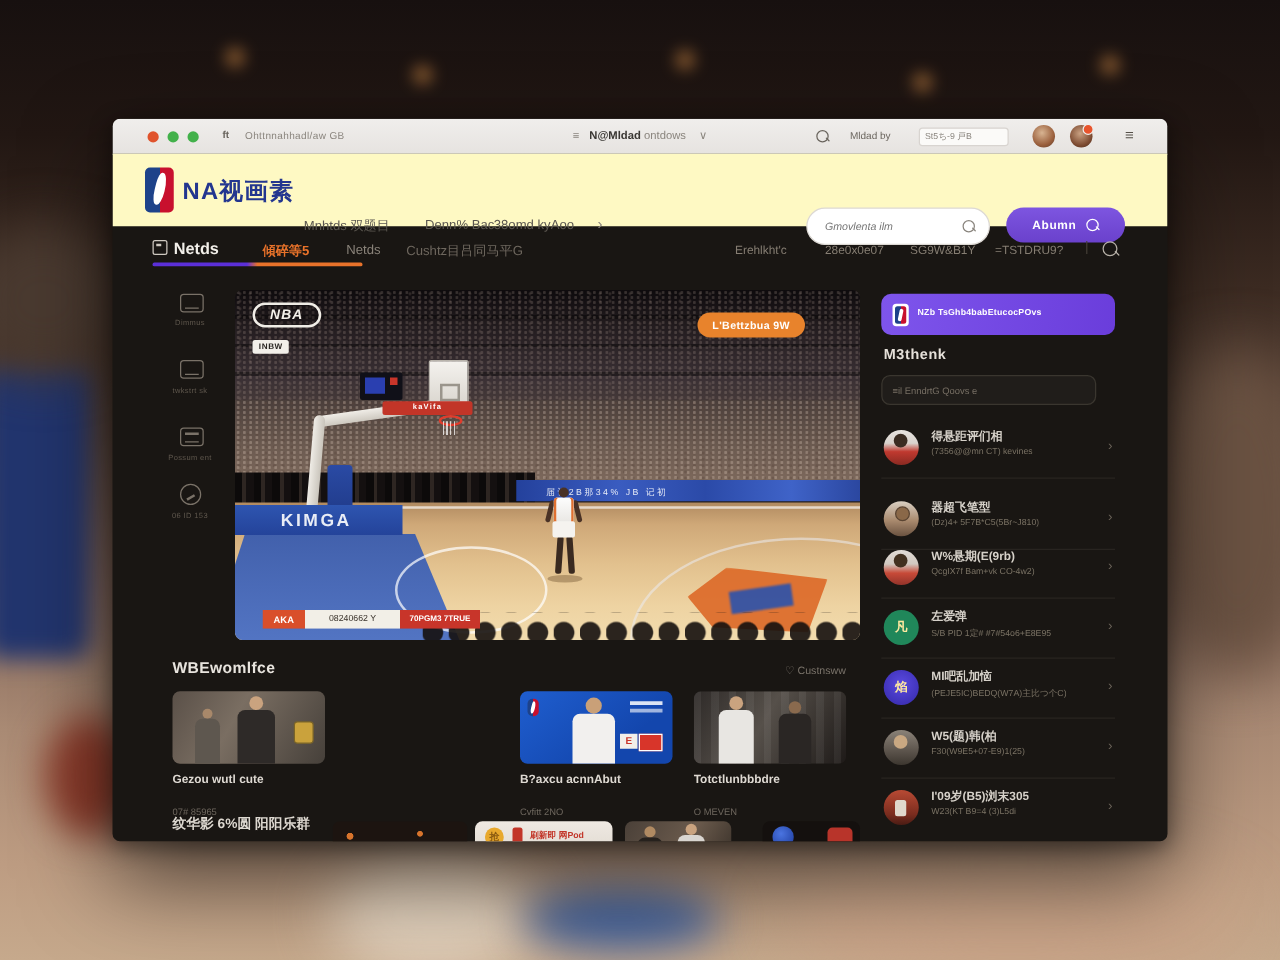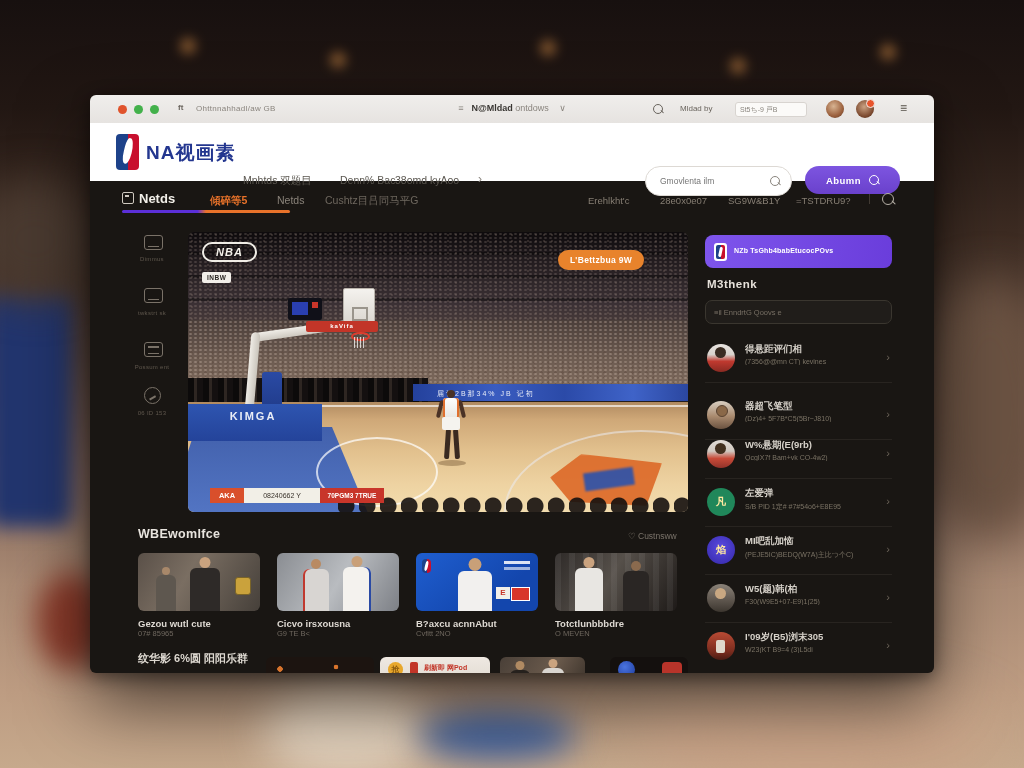--- a/index.html
+++ b/index.html
@@ -35,31 +35,31 @@
   .signin{position:absolute;left:590px;top:9px;font-size:8px;color:#6a655e;}
   .minifield{position:absolute;left:645px;top:7px;width:62px;height:13px;background:#fbfaf8;border:1px solid #d8d4d0;border-radius:3px;
     font-size:7px;color:#8a857e;line-height:13px;padding:0 4px;overflow:hidden;white-space:nowrap;}
   .chr-av{position:absolute;top:5px;width:18px;height:18px;border-radius:50%;}
   .chr-av1{left:736px;background:radial-gradient(circle at 42% 35%,#d8b492,#9a5f3c 62%,#5a3826);}
   .chr-av2{left:766px;background:radial-gradient(circle at 45% 38%,#caa283,#7c4a30 64%,#46281a);}
   .chr-av2::after{content:"";position:absolute;right:-1px;top:-1px;width:7px;height:7px;border-radius:50%;background:#e8542c;border:1px solid #f0eeec;}
   .burger{position:absolute;left:810px;top:6px;font-size:12px;color:#555048;}
 
   
-  .sitehdr{position:absolute;left:0;top:28px;right:0;height:58px;background:#ffffff;}
+  .sitehdr{position:absolute;left:0;top:28px;right:0;height:58px;background:#fef9c3;}
   .nbalogo{position:relative;border-radius:4px;overflow:hidden;background:linear-gradient(90deg,#1d428a 52%,#c8102e 48%);}
   .nbalogo::after{content:"";position:absolute;left:34%;top:12%;width:34%;height:72%;background:#fff;border-radius:40% 60% 50% 50%;transform:rotate(14deg);}
   .logo-lg{position:absolute;left:26px;top:11px;width:23px;height:36px;}
   .brand{position:absolute;left:56px;top:17px;font-size:19px;font-weight:bold;color:#23368f;letter-spacing:1px;}
   .hnav{position:absolute;top:51px;font-size:10.5px;color:#5a564f;white-space:nowrap;}
   .hnav1{left:153px;} .hnav2{left:250px;} .hnav3{left:305px;}
   .hnav-arrow{position:absolute;left:388px;top:49px;font-size:12px;color:#8a857e;}
   .hsearch{position:absolute;left:555px;top:43px;width:145px;height:28px;border:1px solid #ddd9d4;border-radius:15px;background:#fff;}
   .hsearch input{position:absolute;left:12px;top:0;width:105px;height:26px;border:0;outline:0;background:transparent;
-    font-size:8.5px;color:#6a655e;font-family:"Liberation Sans",sans-serif;}
+    font-size:8.5px;color:#6a655e;font-family:"Liberation Sans",sans-serif;font-style:italic;}
   .hsearch .mag{position:absolute;right:11px;top:9px;border-color:#8a857e;}
   .hsearch .mag::after{background:#8a857e;}
   .hbtn{position:absolute;left:715px;top:43px;width:95px;height:28px;border-radius:15px;border:0;cursor:pointer;
     background:linear-gradient(180deg,#7d55e0,#6a41cc);color:#fff;font-weight:bold;font-size:9.5px;letter-spacing:.5px;
     display:flex;align-items:center;justify-content:center;gap:8px;font-family:"Liberation Sans",sans-serif;}
   .hbtn .mag{border-color:#fff;width:8px;height:8px;} .hbtn .mag::after{background:#fff;}
 
   
   .home-tab{position:absolute;left:32px;top:96px;font-size:13px;font-weight:bold;color:#f2efe9;}
   .home-ic{display:inline-block;width:10px;height:10px;border:1.4px solid #cfc9c0;border-radius:2px;margin-right:5px;position:relative;top:1px;}
@@ -129,22 +129,22 @@
   .v-padblue{position:absolute;left:74px;top:140px;width:20px;height:42px;border-radius:3px;
     background:linear-gradient(180deg,#2a4aa4,#203a88);}
   .v-board{position:absolute;left:155px;top:56px;width:30px;height:35px;background:linear-gradient(#f4f2ee,#dad6cf);
     border:1px solid #b9b4ac;border-radius:2px;}
   .v-board::after{content:"";position:absolute;left:8px;bottom:3px;width:12px;height:10px;border:2px solid #9a958c;}
   .v-sponsor{position:absolute;left:118px;top:89px;width:72px;height:11px;background:#c23528;border-radius:2px;
     color:#fff;font-size:6px;font-weight:bold;text-align:center;line-height:11px;letter-spacing:1px;}
   .v-rim{position:absolute;left:163px;top:100px;width:15px;height:5px;border:2px solid #e03c2c;border-radius:50%;}
   .v-net{position:absolute;left:166px;top:105px;width:12px;height:11px;opacity:.85;
     background:repeating-linear-gradient(90deg,rgba(255,255,255,.85) 0 1px,transparent 1px 3px);}
-  .v-apron{position:absolute;left:-4px;top:172px;width:138px;height:37px;
-    background:linear-gradient(#2e55b0,#24439a);color:#e9edf6;font-size:11px;font-weight:bold;
+  .v-apron{position:absolute;left:-4px;top:172px;width:138px;height:24px;
+    background:linear-gradient(#2e55b0,#24439a);color:#e9edf6;font-size:14px;font-weight:bold;
     letter-spacing:2px;line-height:24px;text-align:center;}
   
   .pl{position:absolute;left:248px;top:158px;width:32px;height:80px;}
   .pl-head{position:absolute;left:11px;top:0;width:8px;height:8px;border-radius:50%;background:#4a3226;}
   .pl-jersey{position:absolute;left:7px;top:8px;width:16px;height:21px;border-radius:3px;
     background:linear-gradient(#fdfdfd,#e8e6e2);box-shadow:inset 2px 0 0 #e07030,inset -2px 0 0 #e07030;}
   .pl-shorts{position:absolute;left:6px;top:27px;width:18px;height:13px;border-radius:2px;background:#f5f3ef;}
   .pl-arm{position:absolute;width:4px;height:18px;border-radius:2px;background:#4a3226;}
   .pl-armL{left:2px;top:10px;transform:rotate(14deg);} .pl-armR{left:24px;top:10px;transform:rotate(-14deg);}
   .pl-leg{position:absolute;width:5px;height:30px;border-radius:2px;background:#3a2a20;}
@@ -181,21 +181,21 @@
   .fig{position:absolute;}
   .fig .h{position:absolute;left:50%;transform:translateX(-50%);top:0;border-radius:50%;}
   .fig .b{position:absolute;left:0;right:0;top:0;border-radius:6px 6px 0 0;}
   .badge-y{position:absolute;right:9px;top:24px;width:14px;height:16px;background:#caa23c;border-radius:3px;border:1px solid #7a6428;}
   .logo-xs{position:absolute;left:6px;top:6px;width:9px;height:14px;}
   .th3-lines{position:absolute;right:8px;top:8px;width:26px;height:3px;background:rgba(255,255,255,.85);box-shadow:0 6px 0 rgba(255,255,255,.6);}
   .th3-red{position:absolute;right:8px;top:34px;width:17px;height:12px;background:#d8352a;border:1px solid #fff;}
   .th3-white{position:absolute;right:28px;top:34px;width:14px;height:12px;background:#f2efe9;color:#c8352a;
     font-size:8px;font-weight:bold;text-align:center;line-height:12px;}
   .card-title{margin-top:7px;font-size:9.5px;font-weight:bold;color:#ded9d2;white-space:nowrap;overflow:hidden;}
-  .card-meta{margin-top:0;font-size:7.5px;color:#6e675e;}
+  .card-meta{margin-top:16px;font-size:7.5px;color:#6e675e;}
 
   
   .sec2-title{position:absolute;left:48px;top:556px;font-size:11px;font-weight:bold;color:#ddd8d0;}
   .r2{position:absolute;top:562px;height:40px;border-radius:6px 6px 0 0;overflow:hidden;}
   .r2a{left:176px;width:108px;background:
       radial-gradient(circle at 14px 12px,#d8742c 2.5px,transparent 3px),
       radial-gradient(circle at 40px 22px,#c05a22 2.5px,transparent 3px),
       radial-gradient(circle at 70px 10px,#d8742c 2px,transparent 2.6px),
       radial-gradient(circle at 92px 20px,#b04e1e 2px,transparent 2.6px),
       #1c1410;}
@@ -211,21 +211,21 @@
 
   
   .sb-banner{position:absolute;left:615px;top:140px;width:187px;height:33px;border-radius:8px;cursor:pointer;
     background:linear-gradient(100deg,#7e55ec,#6a3ddb);display:flex;align-items:center;padding:0 9px;gap:7px;box-sizing:border-box;}
   .logo-sm{width:13px;height:18px;flex:none;border-radius:3px;background:#fff;position:relative;overflow:hidden;}
   .logo-sm::before{content:"";position:absolute;left:2px;top:2px;right:2px;bottom:2px;
     background:linear-gradient(90deg,#1d428a 52%,#c8102e 48%);border-radius:2px;}
   .logo-sm::after{content:"";position:absolute;left:5px;top:4px;width:3px;height:10px;background:#fff;border-radius:2px;transform:rotate(12deg);}
   .sb-banner span{font-size:7px;font-weight:bold;color:#fff;letter-spacing:.2px;line-height:1.25;}
   .sb-title{position:absolute;left:617px;top:183px;font-size:11.5px;font-weight:bold;color:#e6e1da;letter-spacing:.5px;}
-  .sb-search{position:absolute;left:615px;top:205px;width:187px;height:24px;border:1px solid #3a362f;border-radius:7px;
+  .sb-search{position:absolute;left:615px;top:205px;width:172px;height:24px;border:1px solid #3a362f;border-radius:7px;
     background:#201d1a;box-sizing:border-box;display:flex;align-items:center;padding:0 8px;font-size:7.5px;color:#776f64;cursor:text;}
   .sb-item{position:absolute;left:615px;width:187px;height:48px;cursor:pointer;border-bottom:1px solid #282420;box-sizing:border-box;}
   .sb-item:last-of-type{border-bottom:0;}
   .av{position:absolute;left:2px;top:9px;width:28px;height:28px;border-radius:50%;overflow:hidden;}
   .av::before{content:"";position:absolute;border-radius:50%;}
   .avA{background:linear-gradient(180deg,#e8e4e0 0%,#d8d2cc 38%,#c0392f 62%,#8a2a22 100%);}
   .avA::before{width:11px;height:11px;background:#3a2c22;left:8px;top:3px;}
   .avB{background:linear-gradient(180deg,#d9cfc2,#a98a6e 55%,#6a5240);}
   .avB::before{width:10px;height:10px;background:#8a6848;left:9px;top:4px;border:1px solid #5a4432;}
   .avC{background:linear-gradient(180deg,#e2dcd6 0%,#d0c8c0 40%,#c84a38 66%,#92332a 100%);}
@@ -371,34 +371,20 @@
         <span class="fig" style="left:52px;top:4px;width:30px;height:54px;">
             <span class="h" style="width:11px;height:11px;background:#caa37f;"></span>
             <span class="b" style="top:11px;height:43px;background:#2e2a28;"></span>
           </span>
         <span class="badge-y"></span>
       </div>
       <div class="card-title">Gezou wutl cute</div>
       <div class="card-meta">07# 85965</div>
     </div>
 
-    <div class="card c2">
-      <div class="thumb th2">
-        <span class="fig" style="left:26px;top:6px;width:26px;height:52px;">
-            <span class="h" style="width:10px;height:10px;background:#b98a62;"></span>
-            <span class="b" style="top:10px;height:42px;background:#d8d5d2;box-shadow:inset 2px 0 0 #c0392f;"></span>
-          </span>
-        <span class="fig" style="left:66px;top:3px;width:28px;height:55px;">
-            <span class="h" style="width:11px;height:11px;background:#c9a078;"></span>
-            <span class="b" style="top:11px;height:44px;background:#f4f2ee;box-shadow:inset -2px 0 0 #2a4aa4;"></span>
-          </span>
-      </div>
-      <div class="card-title">Cicvo irsxousna</div>
-      <div class="card-meta">G9 TE B&lt;</div>
-    </div>
 
     <div class="card c3">
       <div class="thumb th3">
         <span class="nbalogo logo-xs"></span>
         <span class="th3-lines"></span>
         <span class="fig" style="left:42px;top:5px;width:34px;height:53px;">
             <span class="h" style="width:13px;height:13px;background:#c9a078;"></span>
             <span class="b" style="top:13px;height:40px;background:#f2f0ee;"></span>
           </span>
         <span class="th3-white">E</span>

